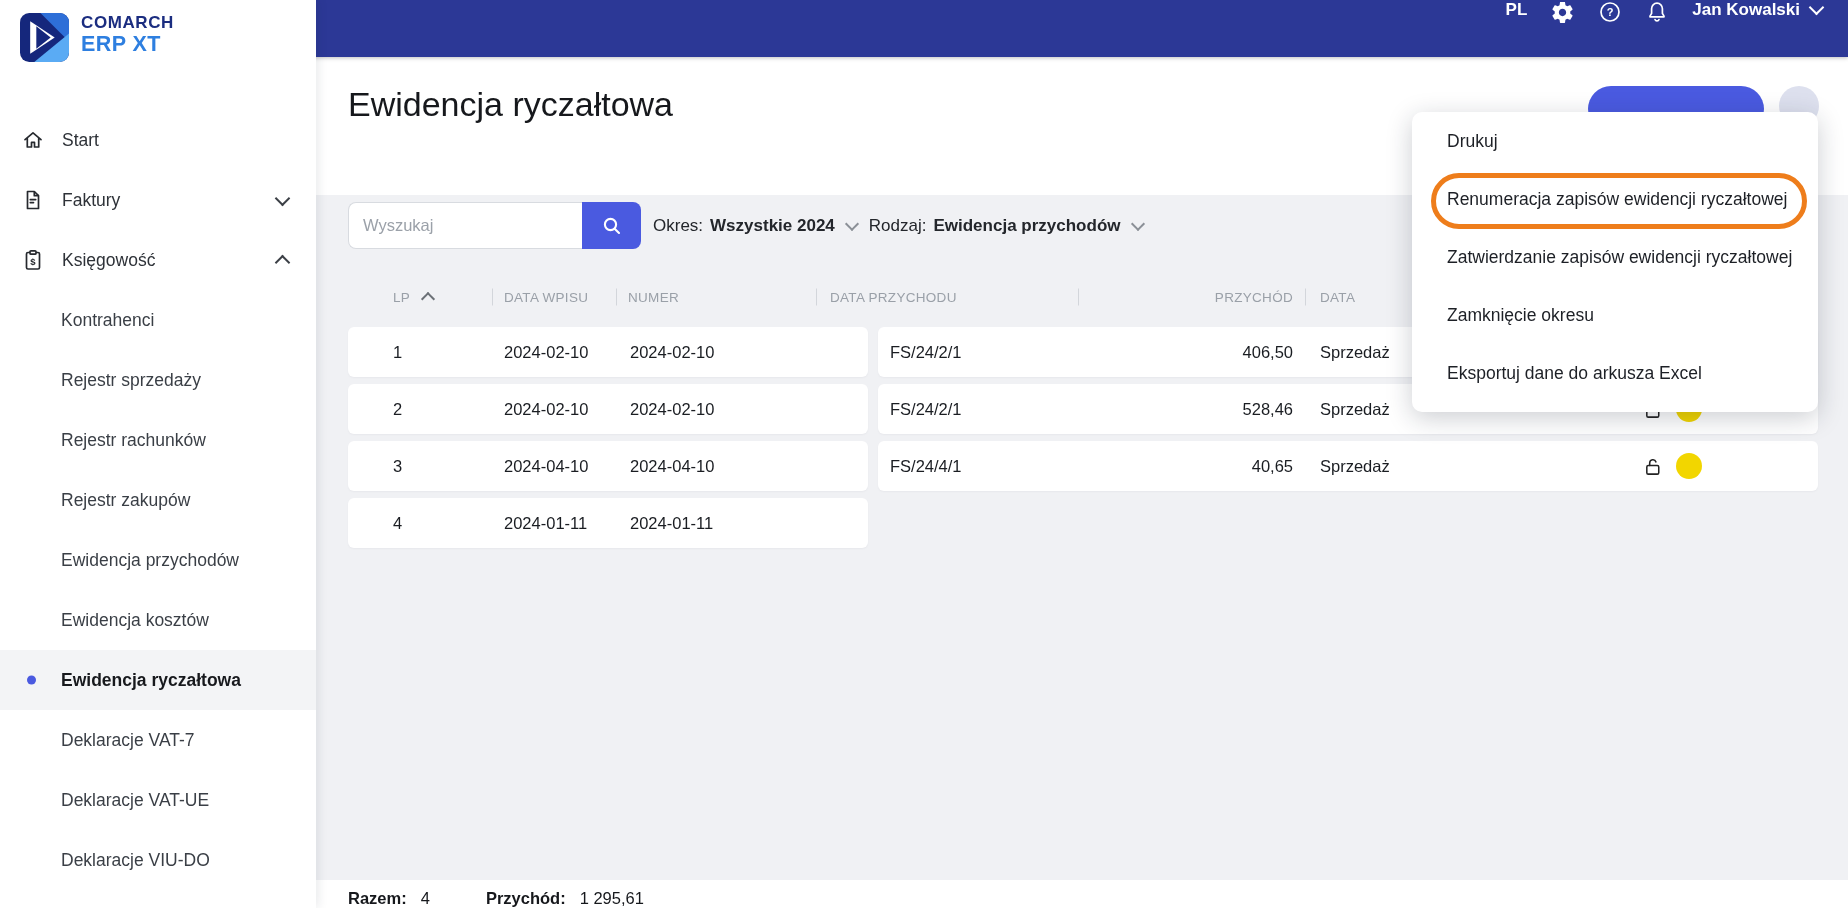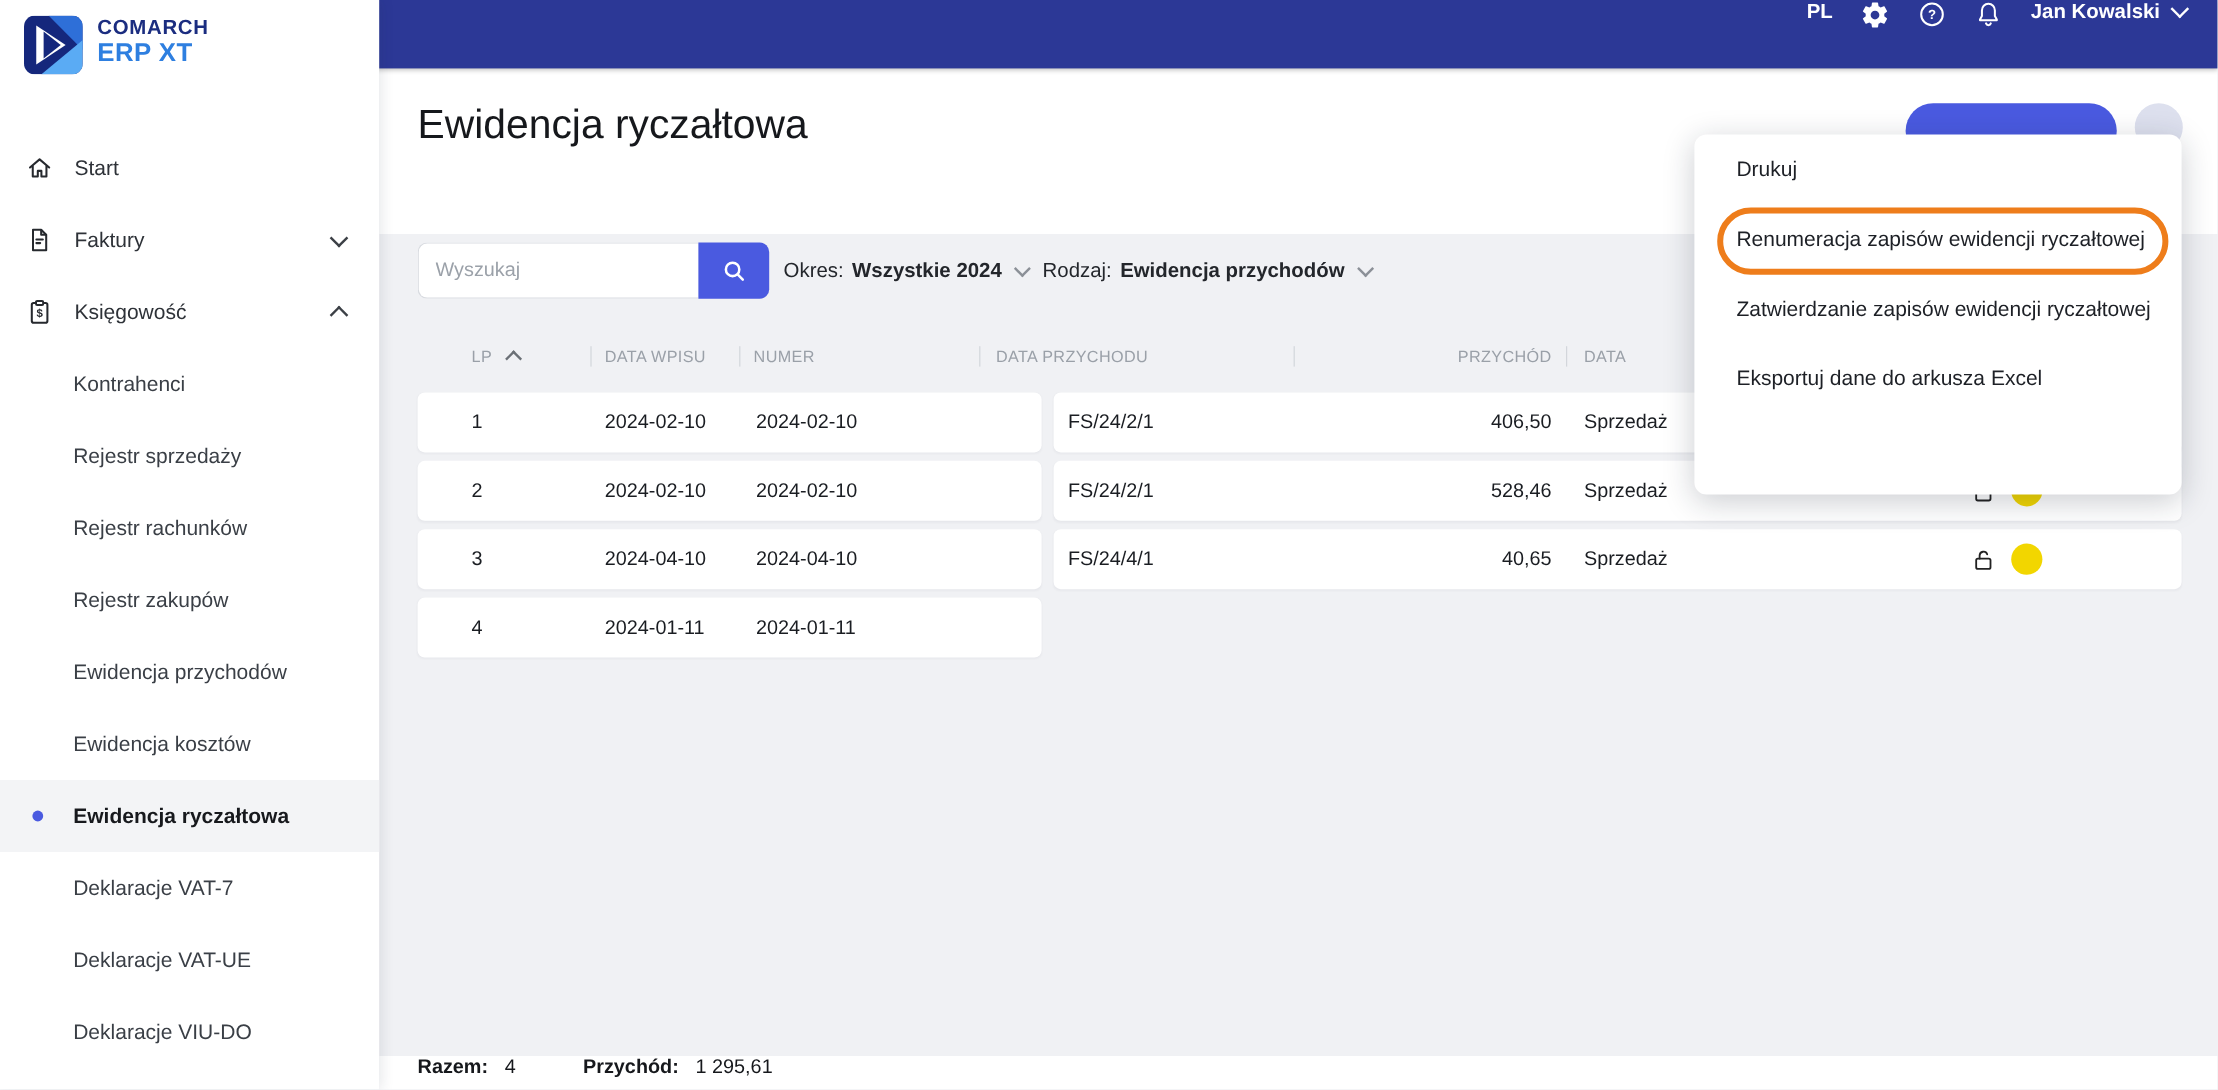--- a/index.html
+++ b/index.html
@@ -72,21 +72,21 @@
   .td-lp{width:144px;padding-left:45px}
   .td-wpisu{width:124px;padding-left:12px}
   .td-przychodu{flex:1;padding-left:14px}
   .td-numer{width:200px;padding-left:12px}
   .td-przychod{width:227px;text-align:right;padding-right:12px}
   .td-uwagi{width:150px;padding-left:15px}
   .td-icons{flex:1;display:flex;align-items:center;gap:12px;padding-left:188px}
   .status-dot{width:26px;height:26px;border-radius:50%}
   .lock{display:flex;align-items:center;cursor:pointer}
   
-  .summary{position:absolute;left:0;right:0;bottom:0;height:28px;background:#fff;display:flex;align-items:flex-start;
+  .summary{position:absolute;left:0;right:0;bottom:0;height:28px;background:#fff;display:flex;align-items:flex-end;
     padding-left:32px;font-size:16.5px;color:#16181c}
   .sum-label{font-weight:bold}
   .sum-value{margin-left:14px}
   .sum-gap{width:56px}
   
   .primary-pill{position:absolute;left:1588px;top:86px;width:176px;height:46px;border-radius:23px;background:#4a5ae0;border:none;z-index:4;cursor:pointer}
   .more-circle{position:absolute;left:1779px;top:86px;width:40px;height:40px;border-radius:50%;background:#dde0ee;border:none;z-index:4;cursor:pointer}
   .menu{position:absolute;left:1412px;top:112px;width:406px;height:300px;background:#fff;border-radius:10px;
     box-shadow:0 6px 26px rgba(25,30,50,.22);z-index:5;box-sizing:border-box}
   .menu-item{height:58px;display:flex;align-items:center;padding-left:35px;font-size:17.5px;color:#1d2026;cursor:pointer}
@@ -346,15 +346,16 @@
   </div>
 </div>
 
 <button class="primary-pill"></button>
 <button class="more-circle"></button>
 
 <div class="menu">
   <div class="menu-item">Drukuj</div>
   <div class="menu-item">Renumeracja zapisów ewidencji ryczałtowej</div>
   <div class="menu-item">Zatwierdzanie zapisów ewidencji ryczałtowej</div>
+  <div class="menu-item">Zamknięcie okresu</div>
   <div class="menu-item">Eksportuj dane do arkusza Excel</div>
   <div class="highlight-ring"></div>
 </div>
 
 </body></html>

